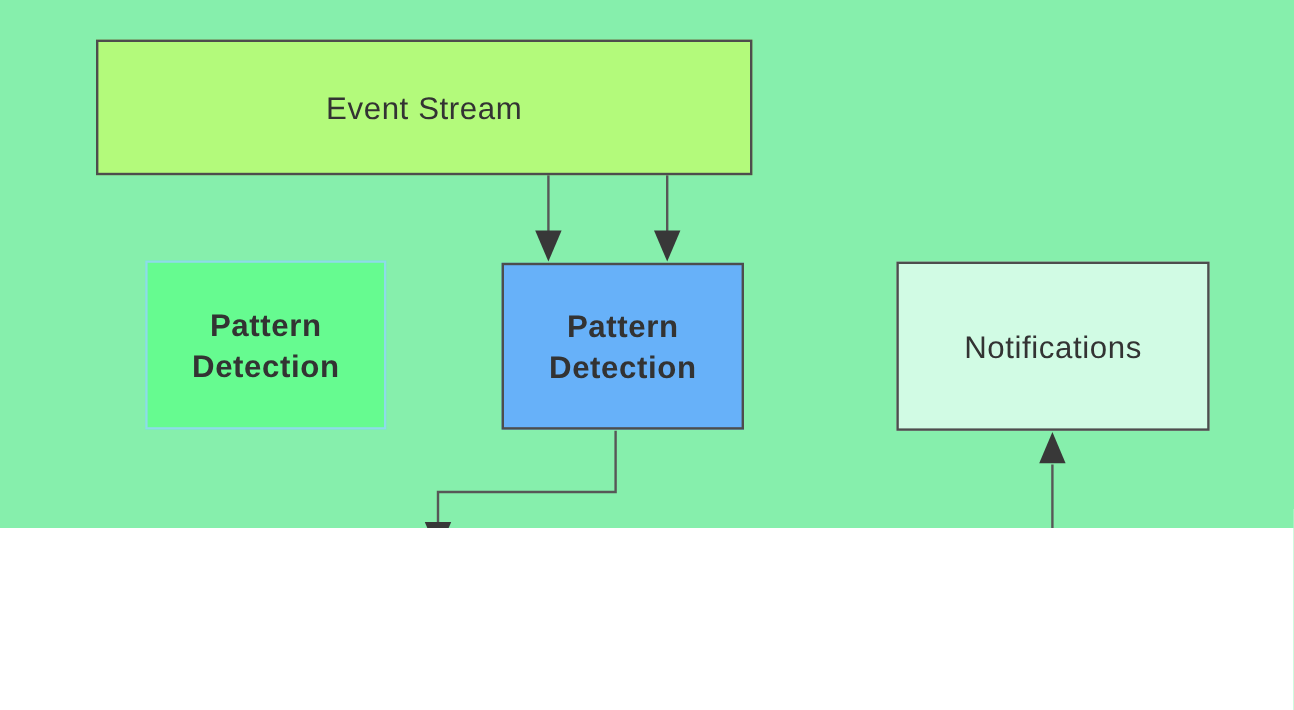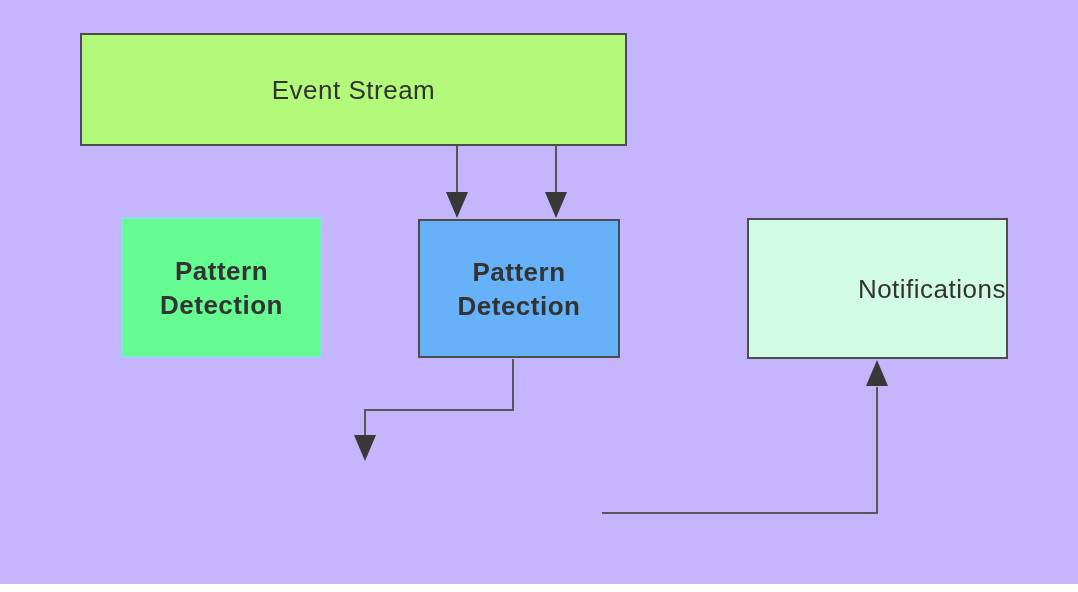--- a/index.html
+++ b/index.html
@@ -3,22 +3,22 @@
 <meta charset="utf-8">
 <style>
   html, body { margin: 0; padding: 0; }
   body {
     font-family: "Liberation Sans", sans-serif;
     background: #ffffff;
   }
   .canvas {
     position: relative;
     width: 1078px;
-    height: 584px;
-    background: #c4b5fd;
+    height: 440px;
+    background: #86efac;
     overflow: hidden;
   }
   .edges {
     position: absolute;
     left: 0; top: 0;
     width: 1078px;
     height: 592px;
     pointer-events: none;
   }
   .edge-line {
@@ -81,18 +81,18 @@
   </div>
 
   <div class="node" id="pattern-left" style="background: rgb(102, 251, 144); border-color: rgb(142, 220, 232);">
     <span class="label narrow" style="color: rgb(51, 51, 51);">Pattern Detection</span>
   </div>
 
   <div class="node" id="pattern-center" style="background: rgb(103, 177, 249); border-color: rgb(77, 77, 77);">
     <span class="label narrow" style="color: rgb(51, 51, 51);">Pattern Detection</span>
   </div>
 
-  <div class="node" id="notifications" style="background: rgb(209, 251, 228); border-color: rgb(77, 77, 77); justify-content: flex-end;">
+  <div class="node" id="notifications" style="background: rgb(209, 251, 228); border-color: rgb(77, 77, 77);">
     <span class="label" style="color: rgb(51, 51, 51);">Notifications</span>
   </div>
 
 
 </div>
 
 </body></html>

